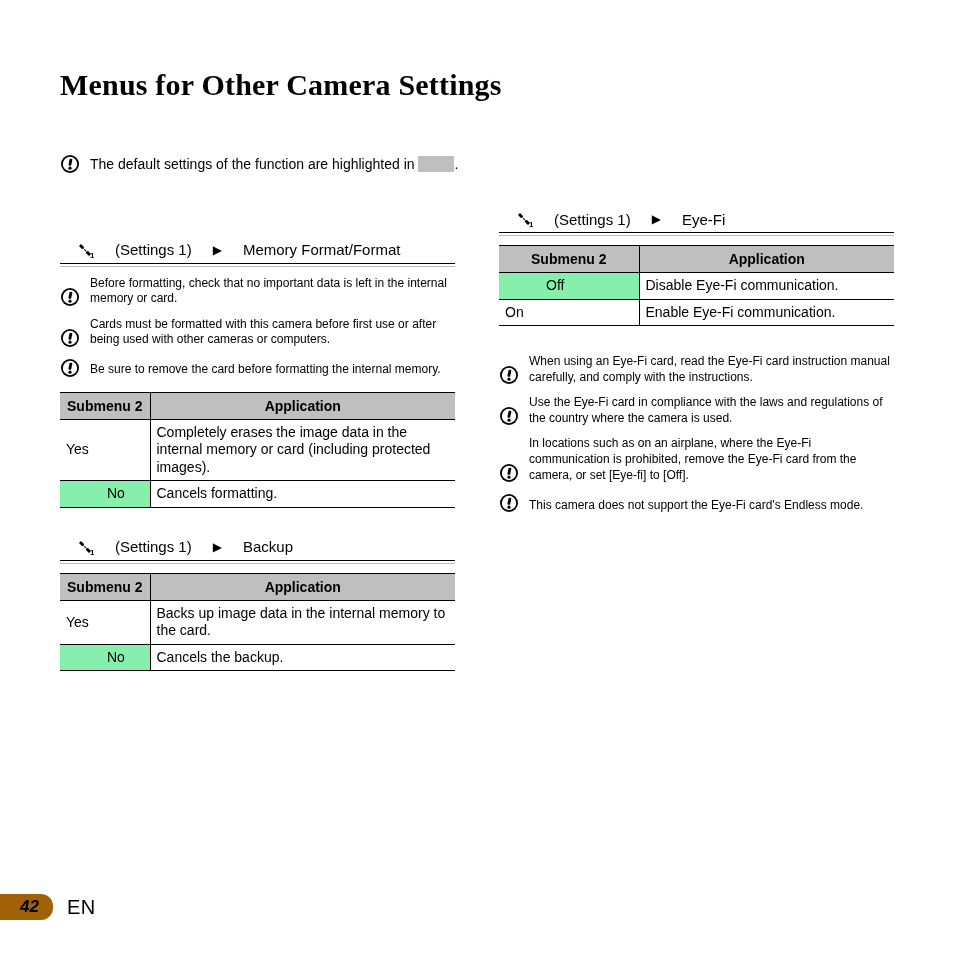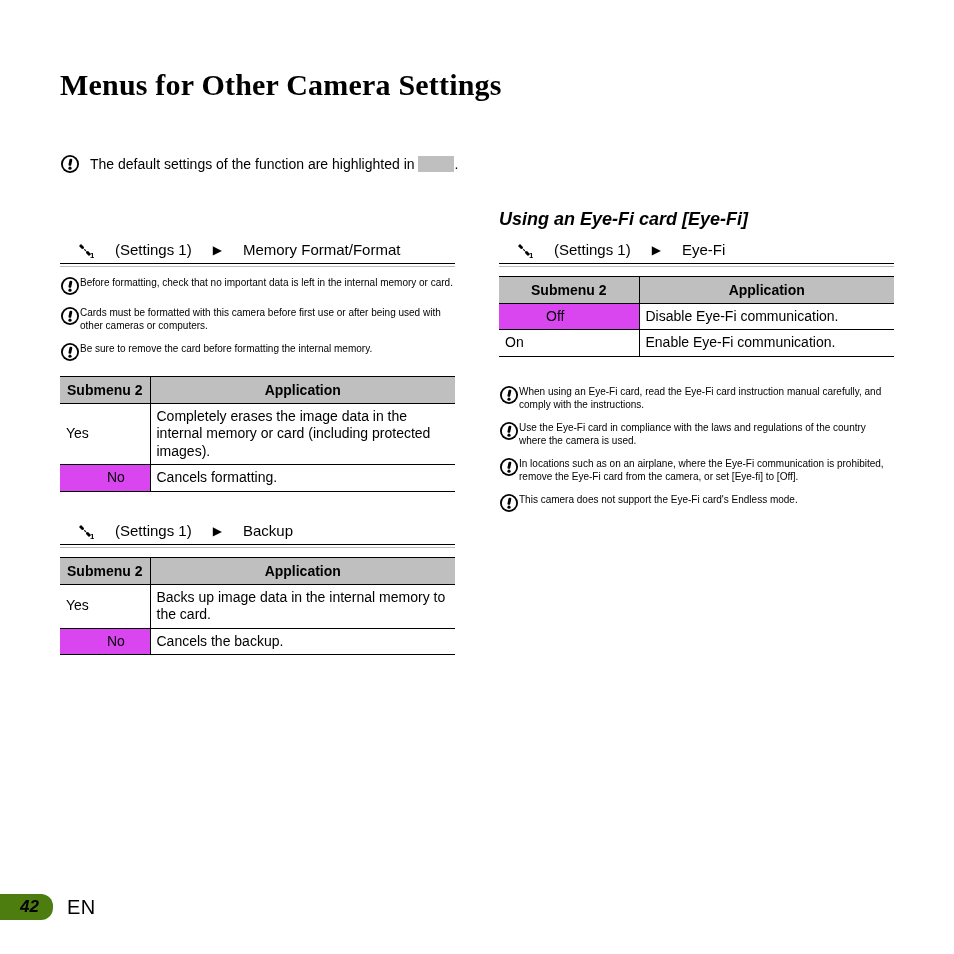--- a/index.html
+++ b/index.html
@@ -62,22 +62,22 @@
   .breadcrumb-wrap::after {
     content: "";
     position: absolute;
     left: 0; right: 0; bottom: -3px;
     height: 1px; background: #bbb;
   }
   .wrench-icon { width: 18px; height: 18px; flex: 0 0 18px; }
   .tri { font-size: 12px; }
   .note-list { display: flex; flex-direction: column; gap: 10px; margin: 0 0 14px 0; }
   .note-item {
-    display: flex; align-items: flex-start;
-    font-size: 10px; line-height: 1.3;
+    display: flex; gap: 10px; align-items: flex-end;
+    font-size: 12px; line-height: 1.3;
   }
   .note-item .txt { flex: 1; }
   table.submenu {
     width: 100%;
     border-collapse: collapse;
     font-size: 14px;
     margin-bottom: 28px;
   }
   table.submenu th {
     background: #bfbfbf;
@@ -88,36 +88,36 @@
     border-bottom: 1px solid #000;
   }
   table.submenu td {
     padding: 4px 6px;
     border-bottom: 1px solid #000;
     vertical-align: middle;
     line-height: 1.25;
   }
   table.submenu td.key { width: 90px; }
   table.submenu td.key.default {
-    background: #d946ef;
+    background: #86efac;
     padding-left: 47px;
   }
   table.submenu td.app {
     border-left: 1px solid #000;
   }
   table.submenu th + th { border-left: 1px solid #000; }
   table.eyefi td.key { width: 140px; }
 
   .page-footer {
     position: absolute;
     left: 0; bottom: 34px;
     display: flex; align-items: center; gap: 14px;
   }
   .page-num-tab {
-    background: #4d7c0f;
+    background: #a16207;
     border-radius: 0 12px 12px 0;
     padding: 3px 14px 3px 20px;
     font-weight: bold;
     font-style: italic;
     font-size: 17px;
   }
   .lang {
     font-size: 20px;
     letter-spacing: 0.5px;
   }
@@ -240,21 +240,20 @@
           <td class="key default">No</td>
           <td class="app">Cancels the backup.</td>
         </tr>
       </tbody>
         </table>
     </div>
   </div>
 
   <div class="col">
     <div>
-      <p class="section-title">Using an Eye-Fi card [Eye-Fi]</p>
       <div class="breadcrumb-wrap">
         <div class="breadcrumb">
           <span class="wrench-icon"><svg width="18" height="18">
                 <use href="#wrench-ico"></use>
               </svg></span>
           <span>(Settings 1)</span>
           <span class="tri">▶</span>
           <span>Eye-Fi</span>
         </div>
       </div>

